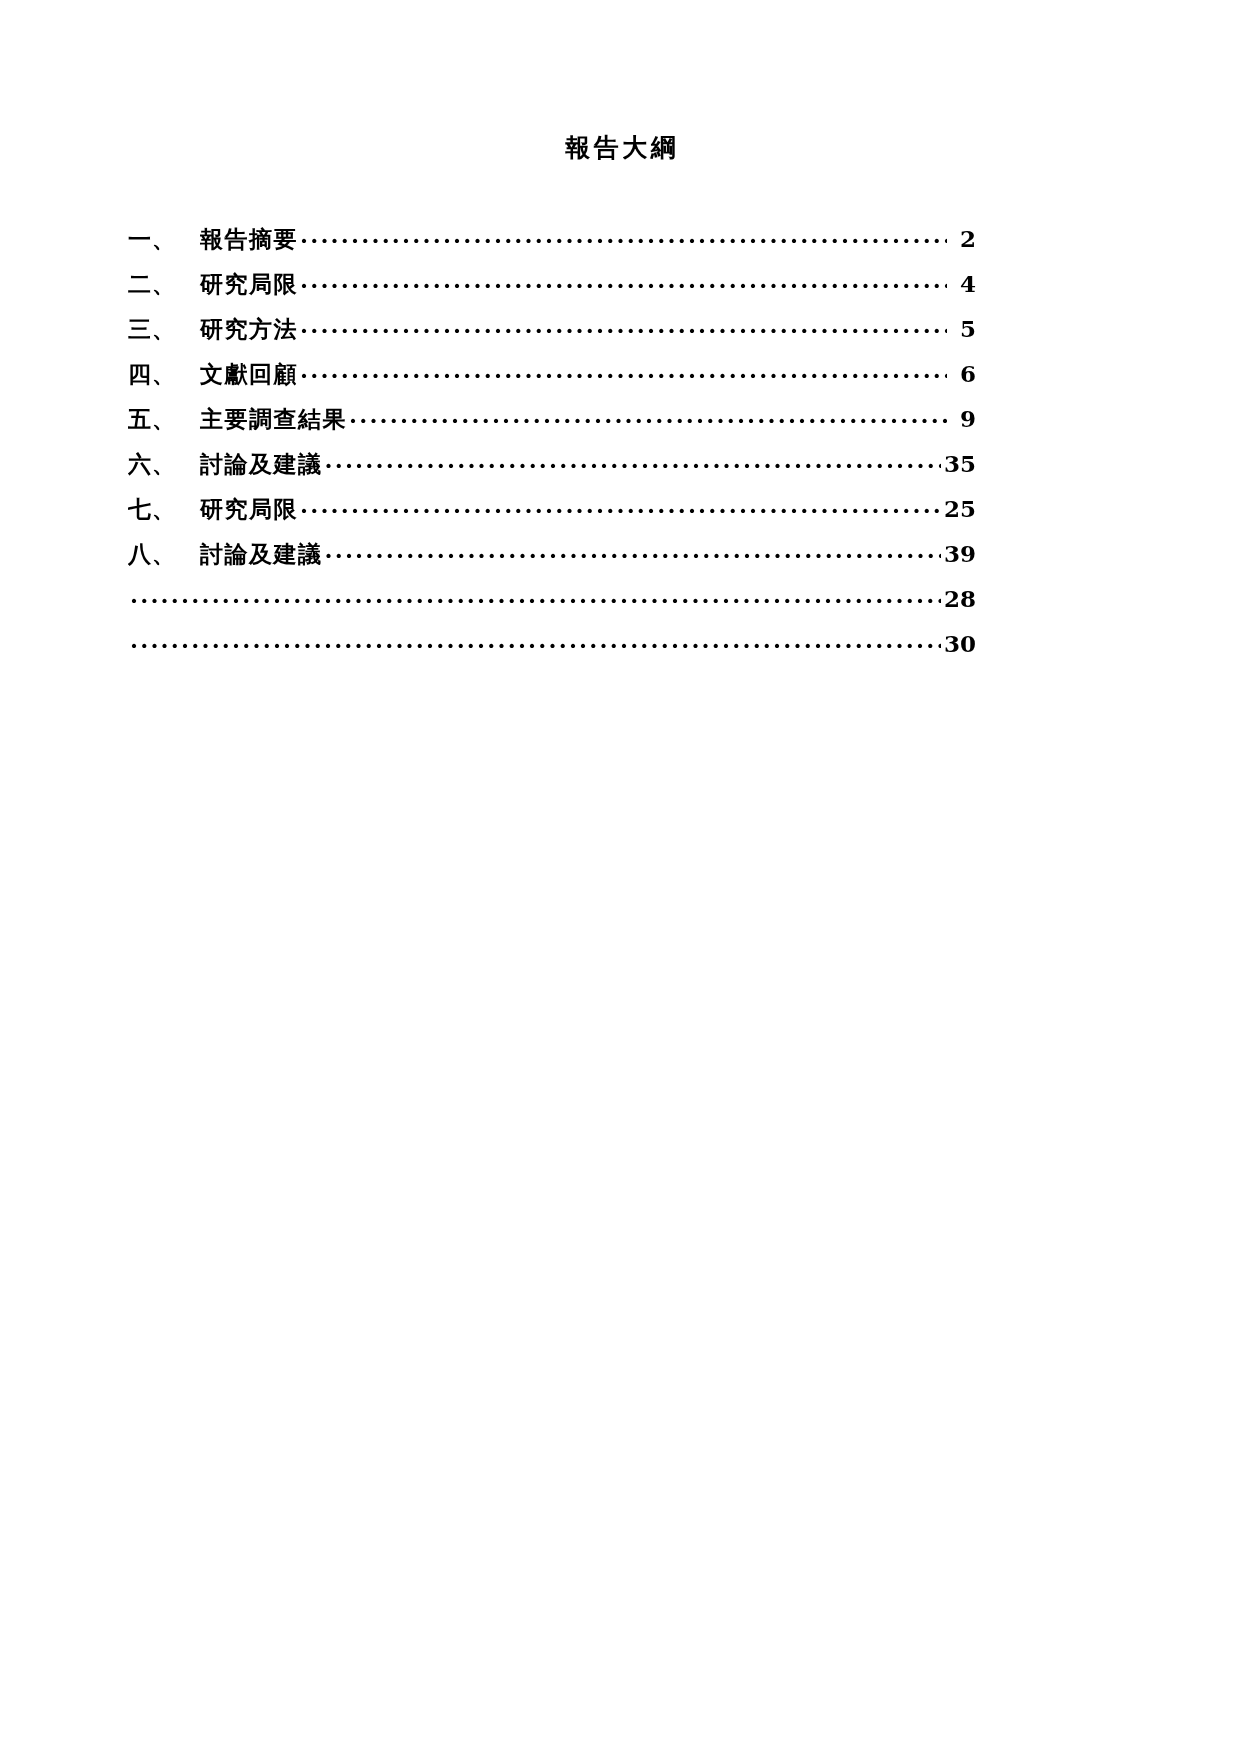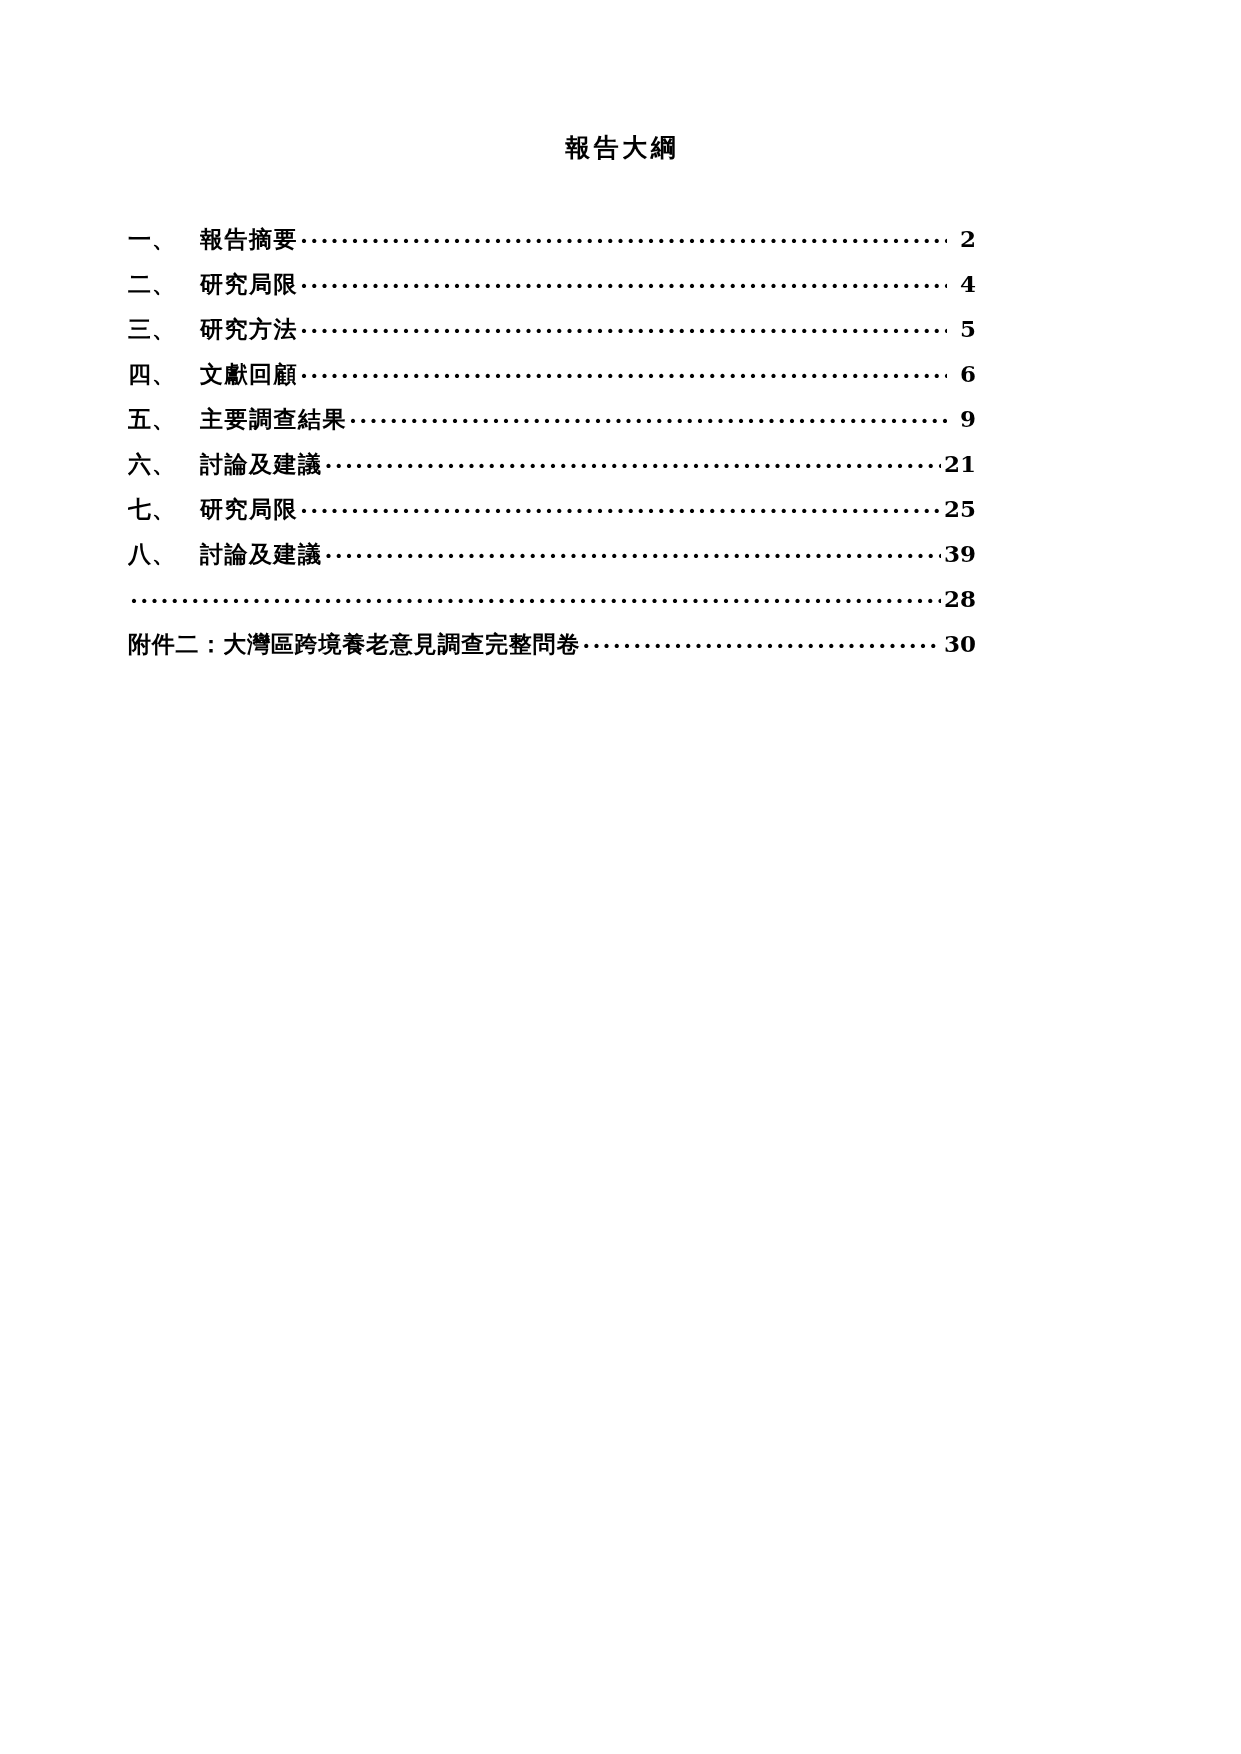--- a/index.html
+++ b/index.html
@@ -162,21 +162,21 @@
       <span class="entry-num">五、</span>
       <span class="entry-title">主要調查結果</span>
       <span class="leader"></span>
       <span class="entry-page">9</span>
     </div>
 
     <div class="toc-entry">
       <span class="entry-num">六、</span>
       <span class="entry-title">討論及建議</span>
       <span class="leader"></span>
-      <span class="entry-page">21</span>
+      <span class="entry-page">35</span>
     </div>
 
     <div class="toc-entry">
       <span class="entry-num">七、</span>
       <span class="entry-title">研究局限</span>
       <span class="leader"></span>
       <span class="entry-page">25</span>
     </div>
 
     <div class="toc-entry">
@@ -185,21 +185,20 @@
       <span class="leader"></span>
       <span class="entry-page">39</span>
     </div>
 
     <div class="toc-entry appendix">
       <span class="leader"></span>
       <span class="entry-page">28</span>
     </div>
 
     <div class="toc-entry appendix">
-      <span class="entry-title">附件二：大灣區跨境養老意見調查完整問卷</span>
       <span class="leader"></span>
       <span class="entry-page">30</span>
     </div>
 
   </div>
 
   <div class="footer-pageno">1</div>
 
 </div>
 

